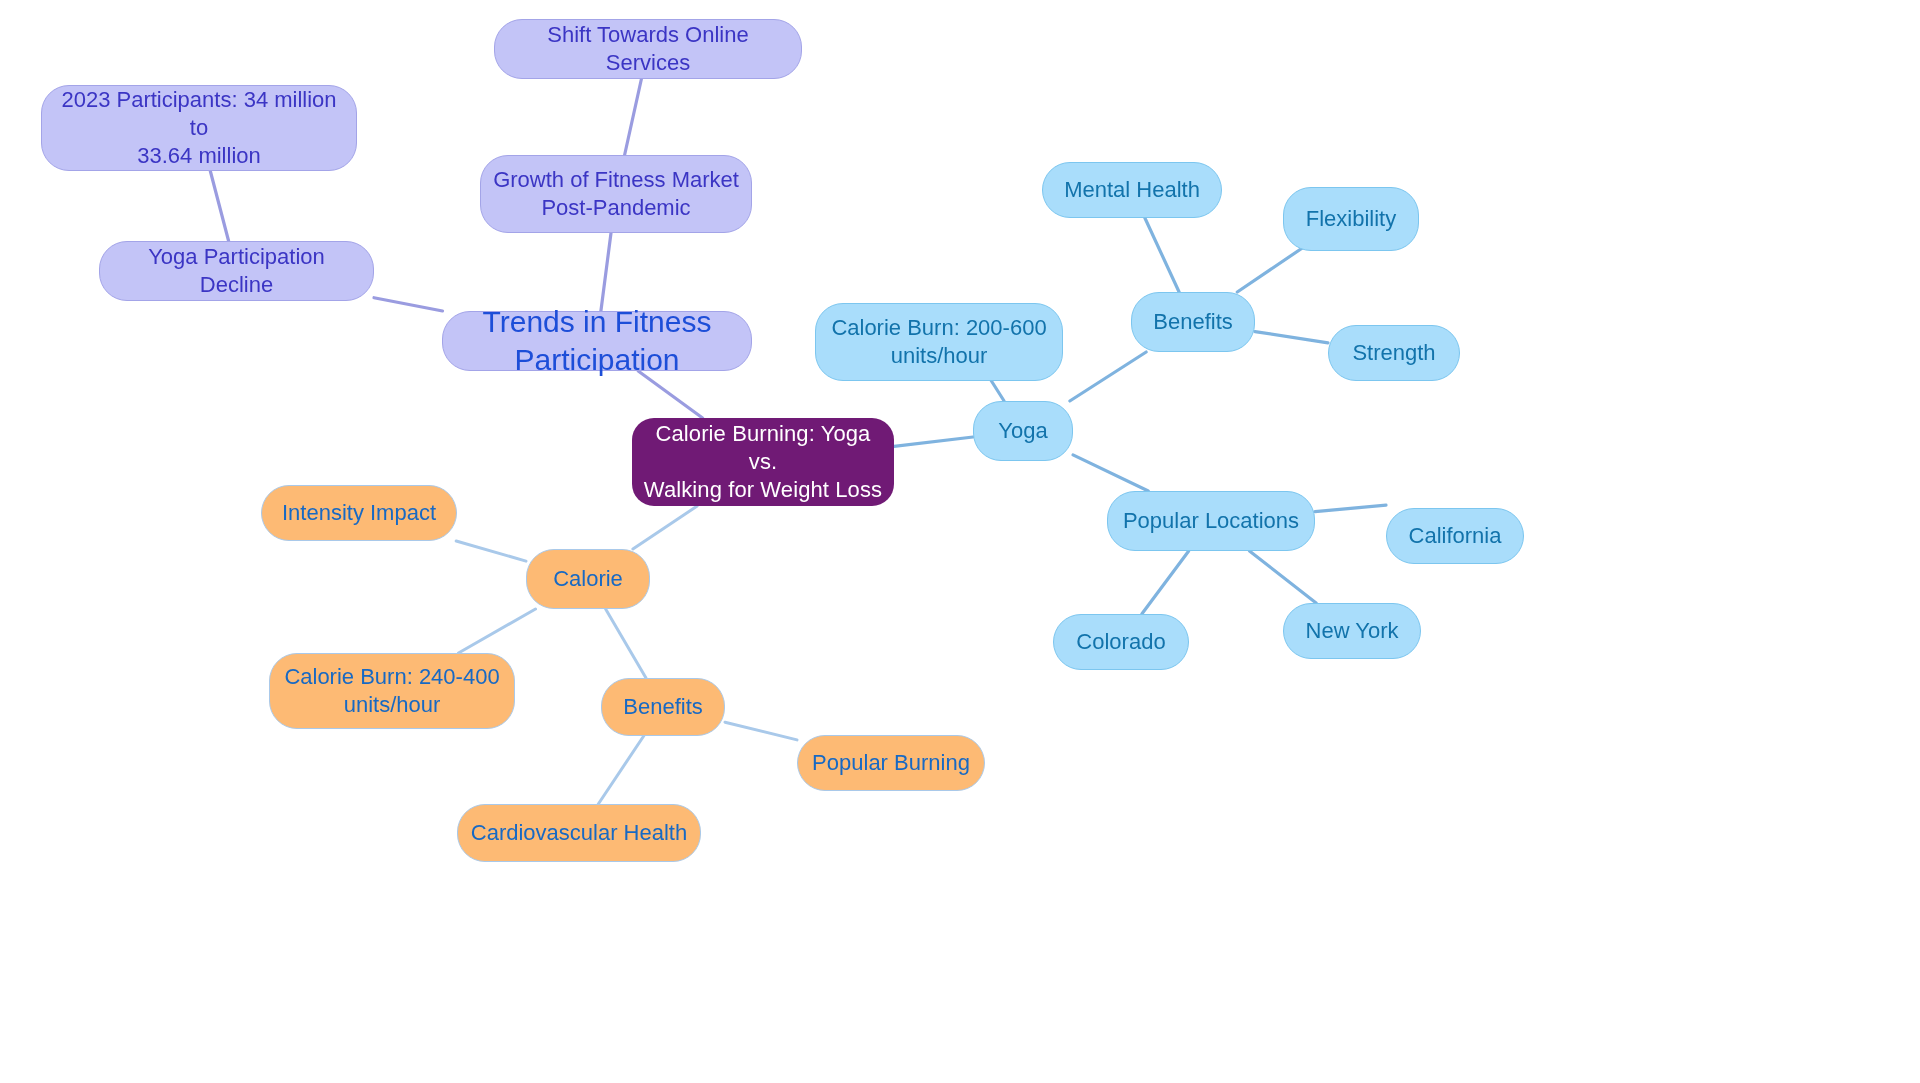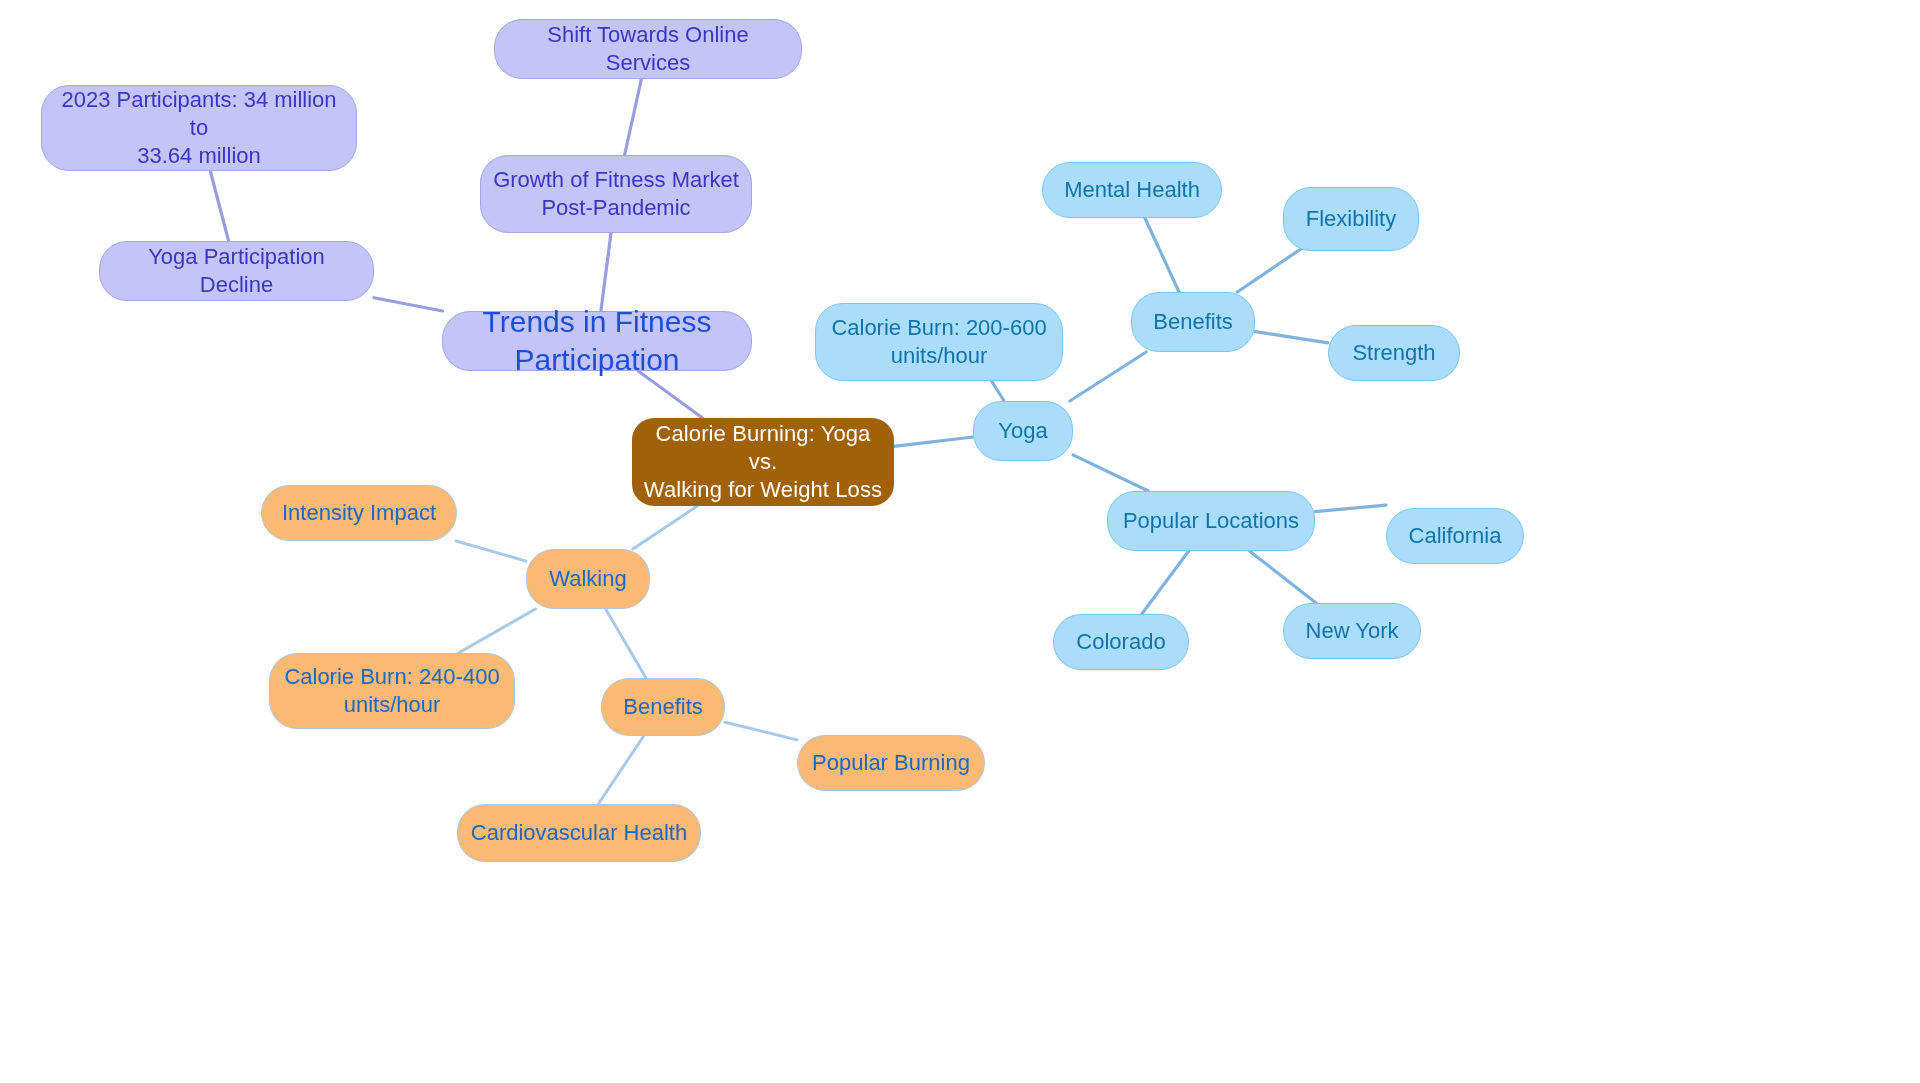--- a/index.html
+++ b/index.html
@@ -32,21 +32,21 @@
     display: flex;
     align-items: center;
     justify-content: center;
     text-align: center;
     line-height: 1.28;
     white-space: pre-line;
     padding: 4px 10px;
   }
   
   .node.root {
-    background: #a16207;
+    background: #701a75;
     color: #ffffff;
     border: none;
     border-radius: 22px;
     font-size: 22px;
     letter-spacing: 0.1px;
   }
   
   .node.purple {
     background: #c3c4f7;
     color: #3b35c4;
@@ -119,21 +119,21 @@
       <div class="node blue-mid" style="left: 815px; top: 259px; width: 248px; height: 78px; margin-top: 44px;">Calorie Burn: 200-600
 units/hour</div>
       <div class="node blue-mid" style="left: 1131px; top: 292px; width: 124px; height: 60px;">Benefits</div>
       <div class="node blue-mid" style="left: 1042px; top: 162px; width: 180px; height: 56px;">Mental Health</div>
       <div class="node blue-mid" style="left: 1283px; top: 187px; width: 136px; height: 64px;">Flexibility</div>
       <div class="node blue-mid" style="left: 1328px; top: 325px; width: 132px; height: 56px;">Strength</div>
       <div class="node blue-mid" style="left: 1107px; top: 491px; width: 208px; height: 60px;">Popular Locations</div>
       <div class="node blue-mid" style="left: 1386px; top: 471px; width: 138px; height: 56px; margin-top: 37px;">California</div>
       <div class="node blue-mid" style="left: 1053px; top: 614px; width: 136px; height: 56px;">Colorado</div>
       <div class="node blue-mid" style="left: 1283px; top: 603px; width: 138px; height: 56px;">New York</div>
-      <div class="node blue-light" style="left: 526px; top: 549px; width: 124px; height: 60px;">Walking</div>
+      <div class="node blue-light" style="left: 526px; top: 549px; width: 124px; height: 60px;">Calorie</div>
       <div class="node blue-light" style="left: 261px; top: 485px; width: 196px; height: 56px;">Intensity Impact</div>
       <div class="node blue-light" style="left: 269px; top: 653px; width: 246px; height: 76px;">Calorie Burn: 240-400
 units/hour</div>
       <div class="node blue-light" style="left: 601px; top: 678px; width: 124px; height: 58px;">Benefits</div>
       <div class="node blue-light" style="left: 797px; top: 735px; width: 188px; height: 56px;">Popular Burning</div>
       <div class="node blue-light" style="left: 457px; top: 804px; width: 244px; height: 58px;">Cardiovascular Health</div>
     </div>
 </div>
 
 </body></html>

